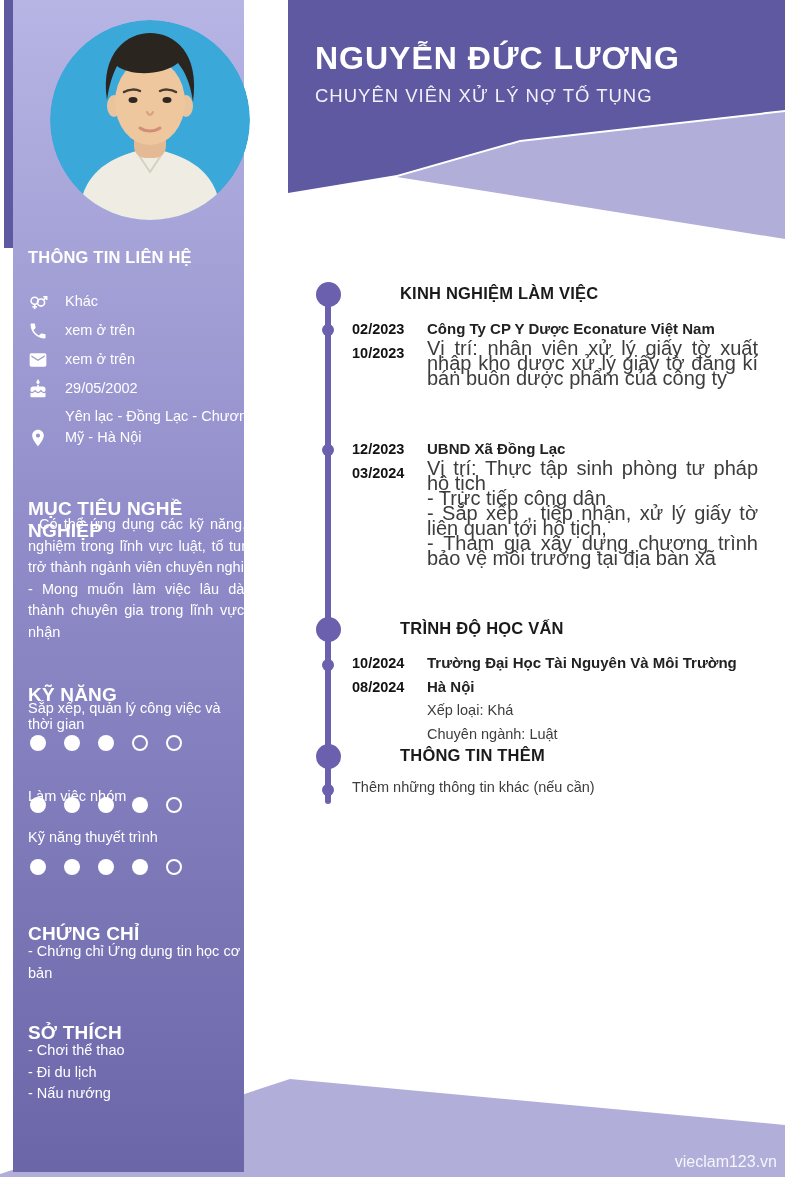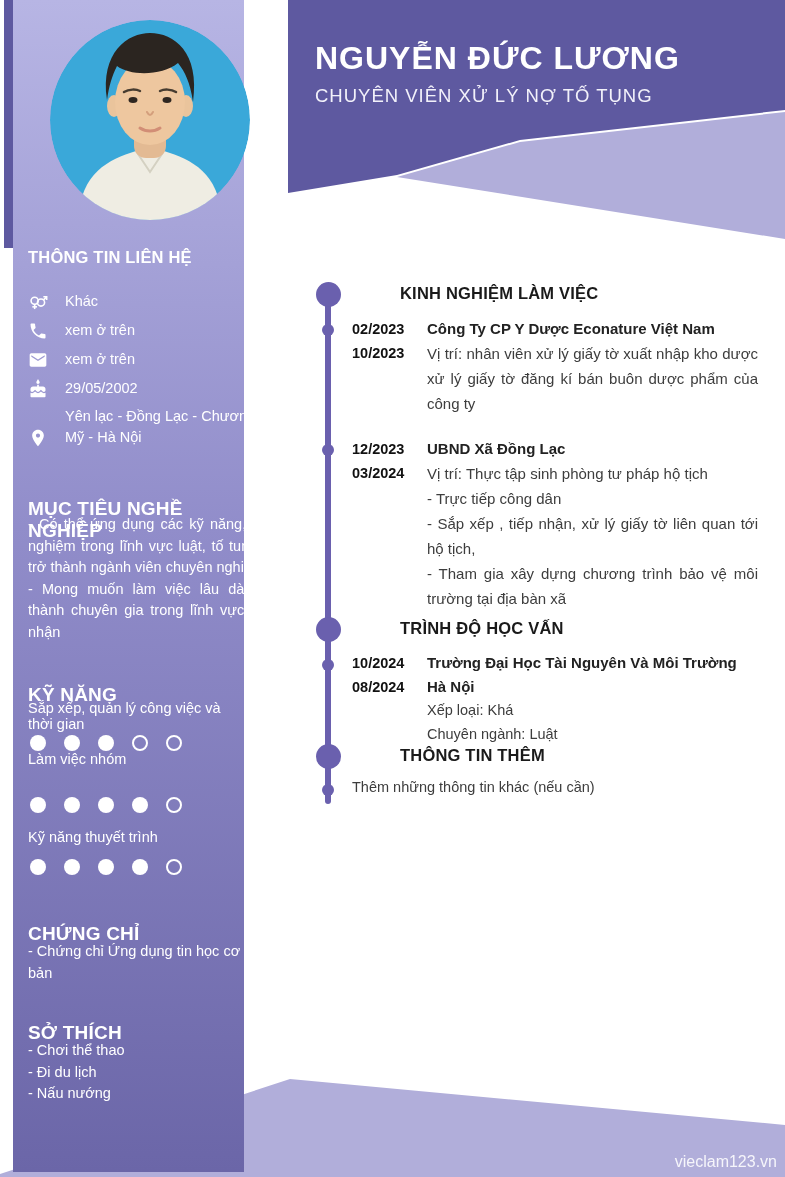--- a/index.html
+++ b/index.html
@@ -43,21 +43,21 @@
   
   .main{position:absolute;inset:0;z-index:3;}
   .tl-line{position:absolute;left:325px;top:294px;width:6px;height:510px;background:var(--timeline);border-radius:3px;}
   .tl-circle{position:absolute;left:316px;width:25px;height:25px;border-radius:50%;background:var(--timeline);}
   .tl-dot{position:absolute;left:322px;width:12px;height:12px;border-radius:50%;background:var(--timeline);}
   .m-h{position:absolute;left:352px;font-size:16.5px;font-weight:bold;color:var(--ink);letter-spacing:.2px;margin-left:48px;}
   .entry{position:absolute;left:352px;width:406px;display:flex;}
   .entry .dates{flex:0 0 75px;font-size:14.5px;font-weight:bold;color:#111;line-height:24px;}
   .entry .ebody{flex:1;}
   .entry .org{font-size:15px;font-weight:bold;color:#222;line-height:24px;}
-  .entry .desc{font-size:15px;color:var(--body-ink);line-height:25px;text-align:justify;white-space:pre-line;}
+  .entry .desc{font-size:20px;color:var(--body-ink);line-height:15px;text-align:justify;white-space:pre-line;}
   .entry .eline{font-size:14.5px;color:var(--body-ink);line-height:23.5px;}
   .note{position:absolute;left:352px;font-size:14.5px;color:var(--body-ink);}
   .watermark{position:absolute;right:8px;bottom:6px;z-index:4;font-size:16px;color:rgba(255,255,255,.88);}
 </style>
 </head>
 <body>
 
 <div class="page">
 
   <svg class="decor" width="785" height="1177" viewBox="0 0 785 1177">
@@ -135,21 +135,21 @@
 
     <div class="sb-h big" style="top:664px">KỸ NĂNG</div>
     <div class="skill-label" style="top:700px">Sắp xếp, quản lý công việc và thời gian</div>
     <div class="skill-dots" style="top:735px">
         <span class="dot on"></span>
         <span class="dot on"></span>
         <span class="dot on"></span>
         <span class="dot off"></span>
         <span class="dot off"></span>
       </div>
-    <div class="skill-label" style="top:751px">Làm việc nhóm</div>
+    <div class="skill-label" style="top:788px">Làm việc nhóm</div>
     <div class="skill-dots" style="top:797px">
         <span class="dot on"></span>
         <span class="dot on"></span>
         <span class="dot on"></span>
         <span class="dot on"></span>
         <span class="dot off"></span>
       </div>
     <div class="skill-label" style="top:829px">Kỹ năng thuyết trình</div>
     <div class="skill-dots" style="top:859px">
         <span class="dot on"></span>

